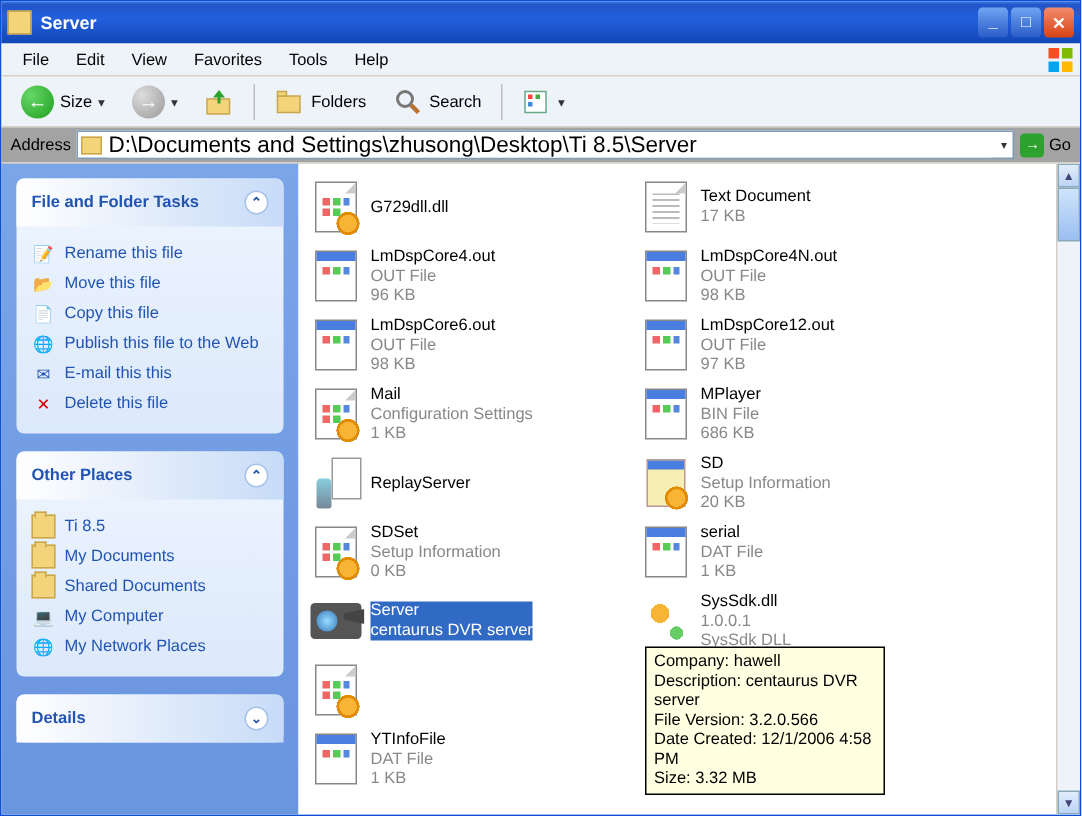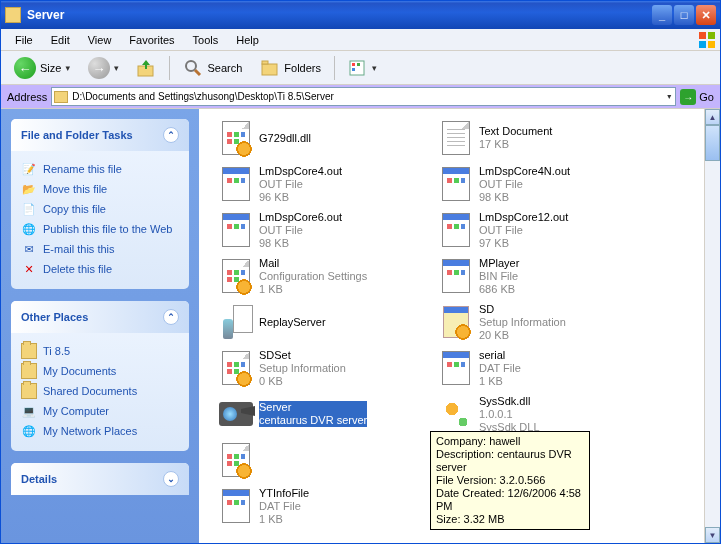--- a/index.html
+++ b/index.html
@@ -17,37 +17,37 @@
 .xp-flag { position: absolute; right: 4px; width: 18px; height: 18px; }
 .toolbar { background: #eef2f9; height: 34px; display: flex; align-items: center; padding: 0 6px; gap: 4px; border-bottom: 1px solid #d4d0c8; }
 .tbtn { display: flex; align-items: center; gap: 4px; padding: 3px 6px; border: 1px solid transparent; cursor: default; }
 .circ { width: 22px; height: 22px; border-radius: 50%; display: flex; align-items: center; justify-content: center; color: #fff; font-size: 13px; }
 .back-c { background: radial-gradient(circle at 30% 30%, #66d766, #1fa01f); }
 .fwd-c { background: radial-gradient(circle at 30% 30%, #ddd, #999); }
 .up-ic { width: 20px; height: 20px; position: relative; }
 .folders-ic, .views-ic, .mag-ic { width: 20px; height: 18px; }
 .sep { width: 1px; height: 24px; background: #c0c0c0; margin: 0 2px; }
 .drop { font-size: 9px; color: #333; }
-.addrbar { background: #c4b5fd; height: 24px; display: flex; align-items: center; padding: 0 6px; gap: 4px; border-bottom: 1px solid #d4d0c8; }
+.addrbar { background: #a3a3a3; height: 24px; display: flex; align-items: center; padding: 0 6px; gap: 4px; border-bottom: 1px solid #d4d0c8; }
 .addrfield { flex: 1; background: #fff; border: 1px solid #7f9db9; height: 19px; display: flex; align-items: center; padding: 0 2px; gap: 4px; }
 .addrfield .fld-ic { width: 14px; height: 12px; background: #f3d47a; border: 1px solid #c8a64d; }
-.addrfield input { flex: 1; border: none; outline: none; font-size: 10px; }
+.addrfield input { flex: 1; border: none; outline: none; font-size: 15px; }
 .addrfield .addr-drop { color: #333; font-size: 8px; padding: 0 2px; }
 .go-btn { display: flex; align-items: center; gap: 3px; }
 .go-ic { width: 16px; height: 16px; background: #2ea22e; border-radius: 3px; color: #fff; display: flex; align-items: center; justify-content: center; font-size: 10px; }
 .body { flex: 1; display: flex; overflow: hidden; }
 .sidebar { width: 198px; background: linear-gradient(to bottom, #7aa5e8 0%, #6a95df 100%); padding: 10px 10px; overflow-y: auto; }
 .panel { background: linear-gradient(to bottom, #eef5ff, #dce9fa); border-radius: 5px; margin-bottom: 12px; }
 .panel-hd { background: linear-gradient(to right, #fff, #c7dbf7); height: 24px; display: flex; align-items: center; padding: 16px 10px; border-radius: 5px 5px 0 0; font-weight: bold; color: #2154b2; justify-content: space-between; }
 .panel-hd .chev { width: 16px; height: 16px; border-radius: 50%; background: #fff; border: 1px solid #a6c2eb; color: #2154b2; display: flex; align-items: center; justify-content: center; font-size: 9px; }
 .panel-bd { padding: 8px 10px 10px; }
 .task { display: flex; align-items: center; gap: 6px; color: #2154b2; padding: 2px 0; cursor: default; }
 .task .ic { width: 16px; height: 16px; display: flex; align-items: center; justify-content: center; font-size: 11px; }
 .content { flex: 1; position: relative; background: #fff; overflow: hidden; }
-.files { padding: 6px 16px; display: flex; flex-wrap: wrap; align-content: flex-start; column-gap: 0; }
+.files { padding: 6px 4px; display: flex; flex-wrap: wrap; align-content: flex-start; column-gap: 0; }
 .file-col { display: flex; flex-direction: column; }
 .file { width: 220px; min-height: 46px; display: flex; align-items: center; gap: 6px; padding: 2px 4px; }
 .file.sel .meta .name, .file.sel .meta .sub { background: #316ac5; color: #fff; }
 .fic { width: 34px; height: 36px; display: flex; align-items: center; justify-content: center; position: relative; }
 .meta { display: flex; flex-direction: column; line-height: 13px; }
 .meta .name { color: #000; }
 .meta .sub { color: #888; }
 .tooltip { position: absolute; left: 231px; top: 322px; background: #ffffe1; border: 1px solid #000; padding: 3px 5px; z-index: 10; line-height: 13px; width: 160px; }
 .scrollbar-v { position: absolute; right: 0; top: 0; width: 16px; height: 100%; background: #eef2f9; border-left: 1px solid #d4d0c8; }
 .sb-btn { width: 100%; height: 16px; background: linear-gradient(#e1edfb,#bcd4f6); border: 1px solid #8ab; display: flex; align-items: center; justify-content: center; font-size: 8px; color: #447; }
@@ -123,32 +123,32 @@
       <span class="drop">▾</span>
     </div>
     <div class="tbtn">
       <svg class="up-ic" viewBox="0 0 20 20">
           <rect x="2" y="8" width="15" height="10" fill="#f3d47a" stroke="#c8a64d"></rect>
           <path d="M10 2 L14 7 H11 V11 H9 V7 H6 Z" fill="#2ea22e"></path>
         </svg>
     </div>
     <div class="sep"></div>
     <div class="tbtn">
+      <svg class="folders-ic" viewBox="0 0 20 18">
+          <rect x="2" y="5" width="15" height="11" fill="#f3d47a" stroke="#c8a64d"></rect>
+          <rect x="2" y="2" width="6" height="3" fill="#f3d47a" stroke="#c8a64d"></rect>
+        </svg>
+      <span>Folders</span>
+    </div>
+    <div class="tbtn">
       <svg class="mag-ic" viewBox="0 0 20 18">
           <circle cx="8" cy="7" r="5" fill="none" stroke="#777" stroke-width="2"></circle>
           <line x1="12" y1="11" x2="17" y2="16" stroke="#b87333" stroke-width="3"></line>
         </svg>
       <span>Search</span>
-    </div>
-    <div class="tbtn">
-      <svg class="folders-ic" viewBox="0 0 20 18">
-          <rect x="2" y="5" width="15" height="11" fill="#f3d47a" stroke="#c8a64d"></rect>
-          <rect x="2" y="2" width="6" height="3" fill="#f3d47a" stroke="#c8a64d"></rect>
-        </svg>
-      <span>Folders</span>
     </div>
     <div class="sep"></div>
     <div class="tbtn">
       <svg class="views-ic" viewBox="0 0 20 18">
           <rect x="2" y="2" width="14" height="14" fill="#fff" stroke="#6a8"></rect>
           <rect x="4" y="4" width="3" height="3" fill="#f44"></rect>
           <rect x="9" y="4" width="3" height="3" fill="#4a4"></rect>
           <rect x="4" y="9" width="3" height="3" fill="#48d"></rect>
         </svg>
       <span class="drop">▾</span>
@@ -436,21 +436,21 @@
                 <span class="sub">Setup Information</span>
                 <span class="sub">154 KB</span>
               </div>
             </div>
           </div>
         </div>
       <div class="tooltip">
         <div>Company: hawell</div>
         <div>Description: centaurus DVR server</div>
         <div>File Version: 3.2.0.566</div>
-        <div>Date Created: 12/6/2006 4:58 PM</div>
+        <div>Date Created: 12/1/2006 4:58 PM</div>
         <div>Size: 3.32 MB</div>
       </div>
       <div class="scrollbar-v">
         <div class="sb-btn">▲</div>
         <div class="sb-thumb"></div>
         <div class="sb-btn" style="position:absolute;bottom:0">▼</div>
       </div>
     </div>
   </div>
 </div>

